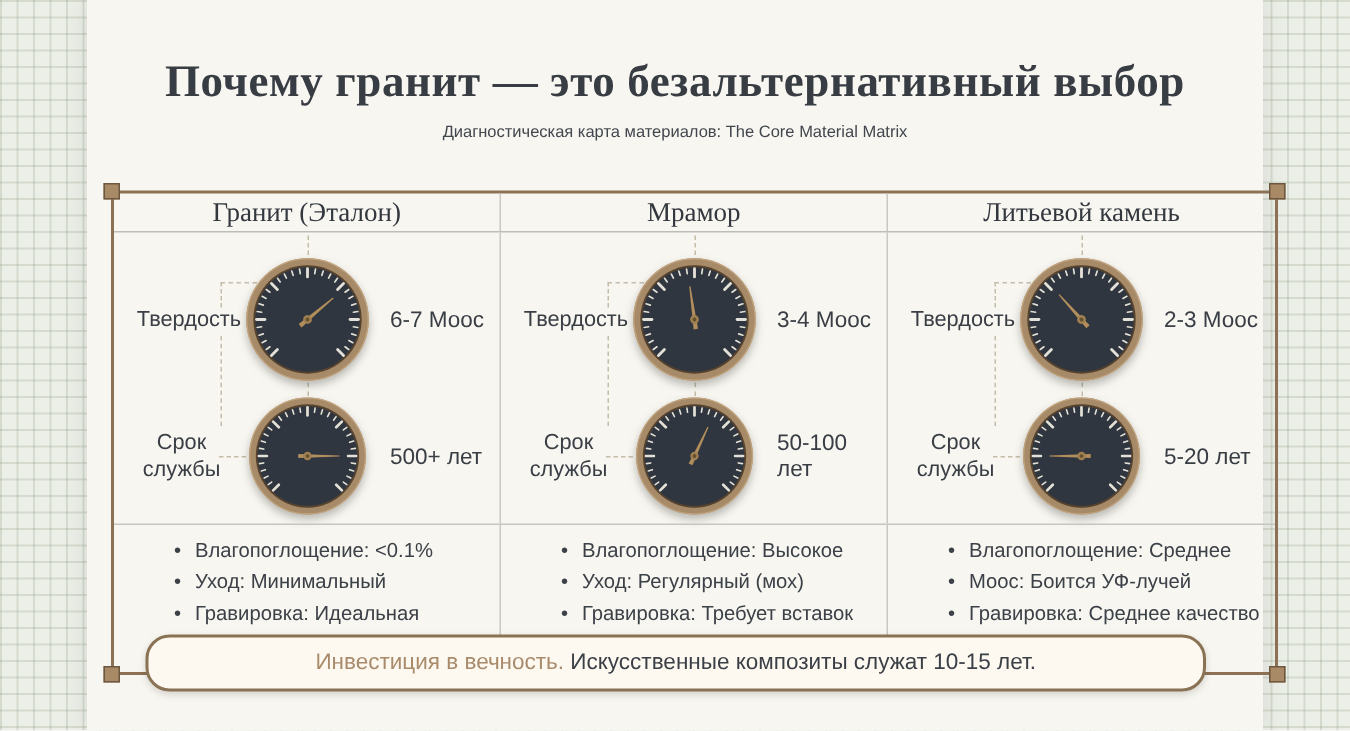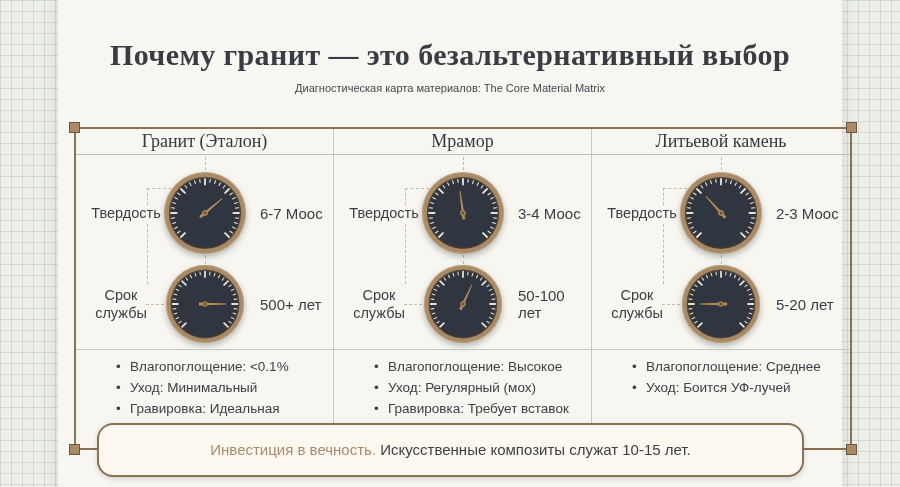--- a/index.html
+++ b/index.html
@@ -56,21 +56,21 @@
     border-bottom:3.5px solid transparent;}
   .d3{left:129px;top:100px;height:9px;}
   .d4{left:71px;top:69px;height:60px;}
   .d5{left:70px;top:149px;width:18px;}
   .sep{position:absolute;left:0;right:0;top:194px;border-top:1px solid #c6c5c0;}
   ul.bullets{position:absolute;left:40px;right:6px;top:201px;margin:0;padding:0;
     list-style:none;font-size:13.5px;color:#3c4047;}
   ul.bullets li{position:relative;padding-left:14px;line-height:1.56;}
   ul.bullets li::before{content:"\2022";position:absolute;left:0;color:#3c4047;}
   
-  #banner{position:absolute;left:97px;top:423px;width:707px;height:54px;
+  #banner{position:absolute;left:97px;top:423px;width:707px;height:38px;
     background:#fdf9f1;border:2px solid #8a7254;border-radius:16px;
     box-sizing:border-box;display:flex;flex-direction:column;justify-content:center;
     text-align:center;font-size:15px;color:#3b3f46;line-height:1.5;
     box-shadow:0 2px 5px rgba(60,50,40,0.18);z-index:5;}
   #banner .accent{color:#a98b6b;}
 </style>
 </head>
 <body>
 
 <div id="stage">
@@ -405,21 +405,22 @@
                 <polygon points="-1.7,7.5 -0.5,-26 0.5,-26 1.7,7.5" fill="#b28e5c"></polygon>
                 <circle r="3.4" fill="#a08050"></circle>
                 <circle r="1.5" fill="#63502f"></circle>
               </g>
             </svg>
           </div>
         <div class="gvalue v2">5-20 лет</div>
         <div class="sep"></div>
         <ul class="bullets">
           <li>Влагопоглощение: Среднее</li>
-          <li>Уход: Боится УФ-лучей</li>
+          <li>Моос: Боится УФ-лучей</li>
+          <li>Гравировка: Среднее качество</li>
         </ul>
       </div>
 
     </div>
   </div>
 
   <div id="banner">
     <div>
       <span class="accent">Инвестиция в вечность.</span>
       <span>Искусственные композиты служат 10-15 лет.</span>

